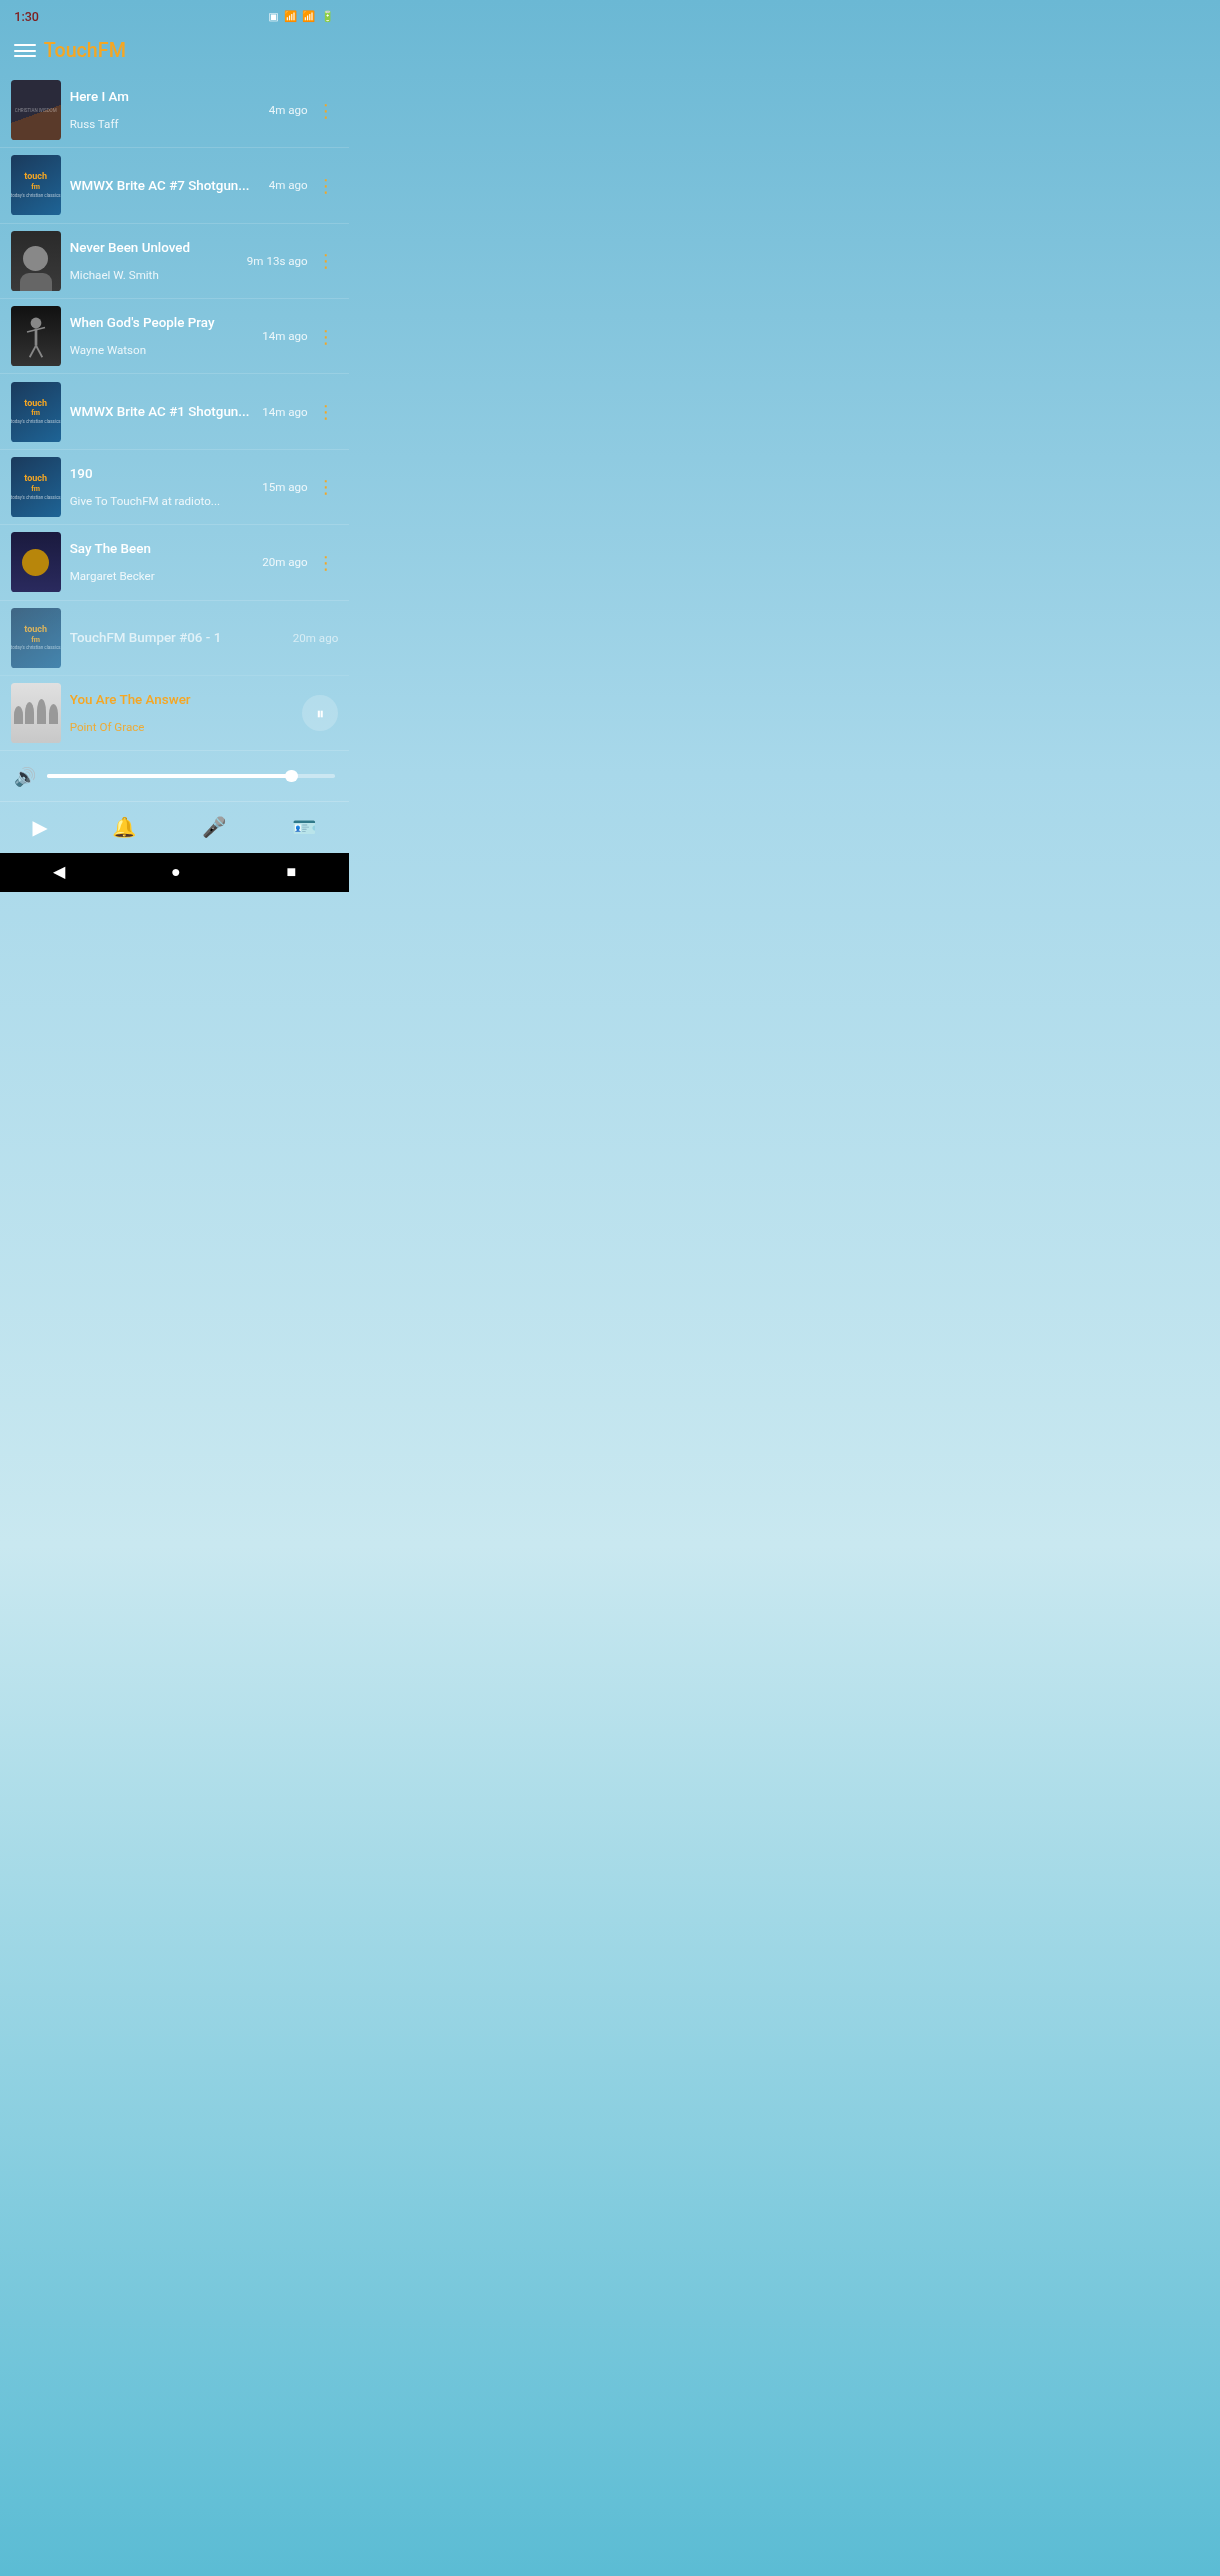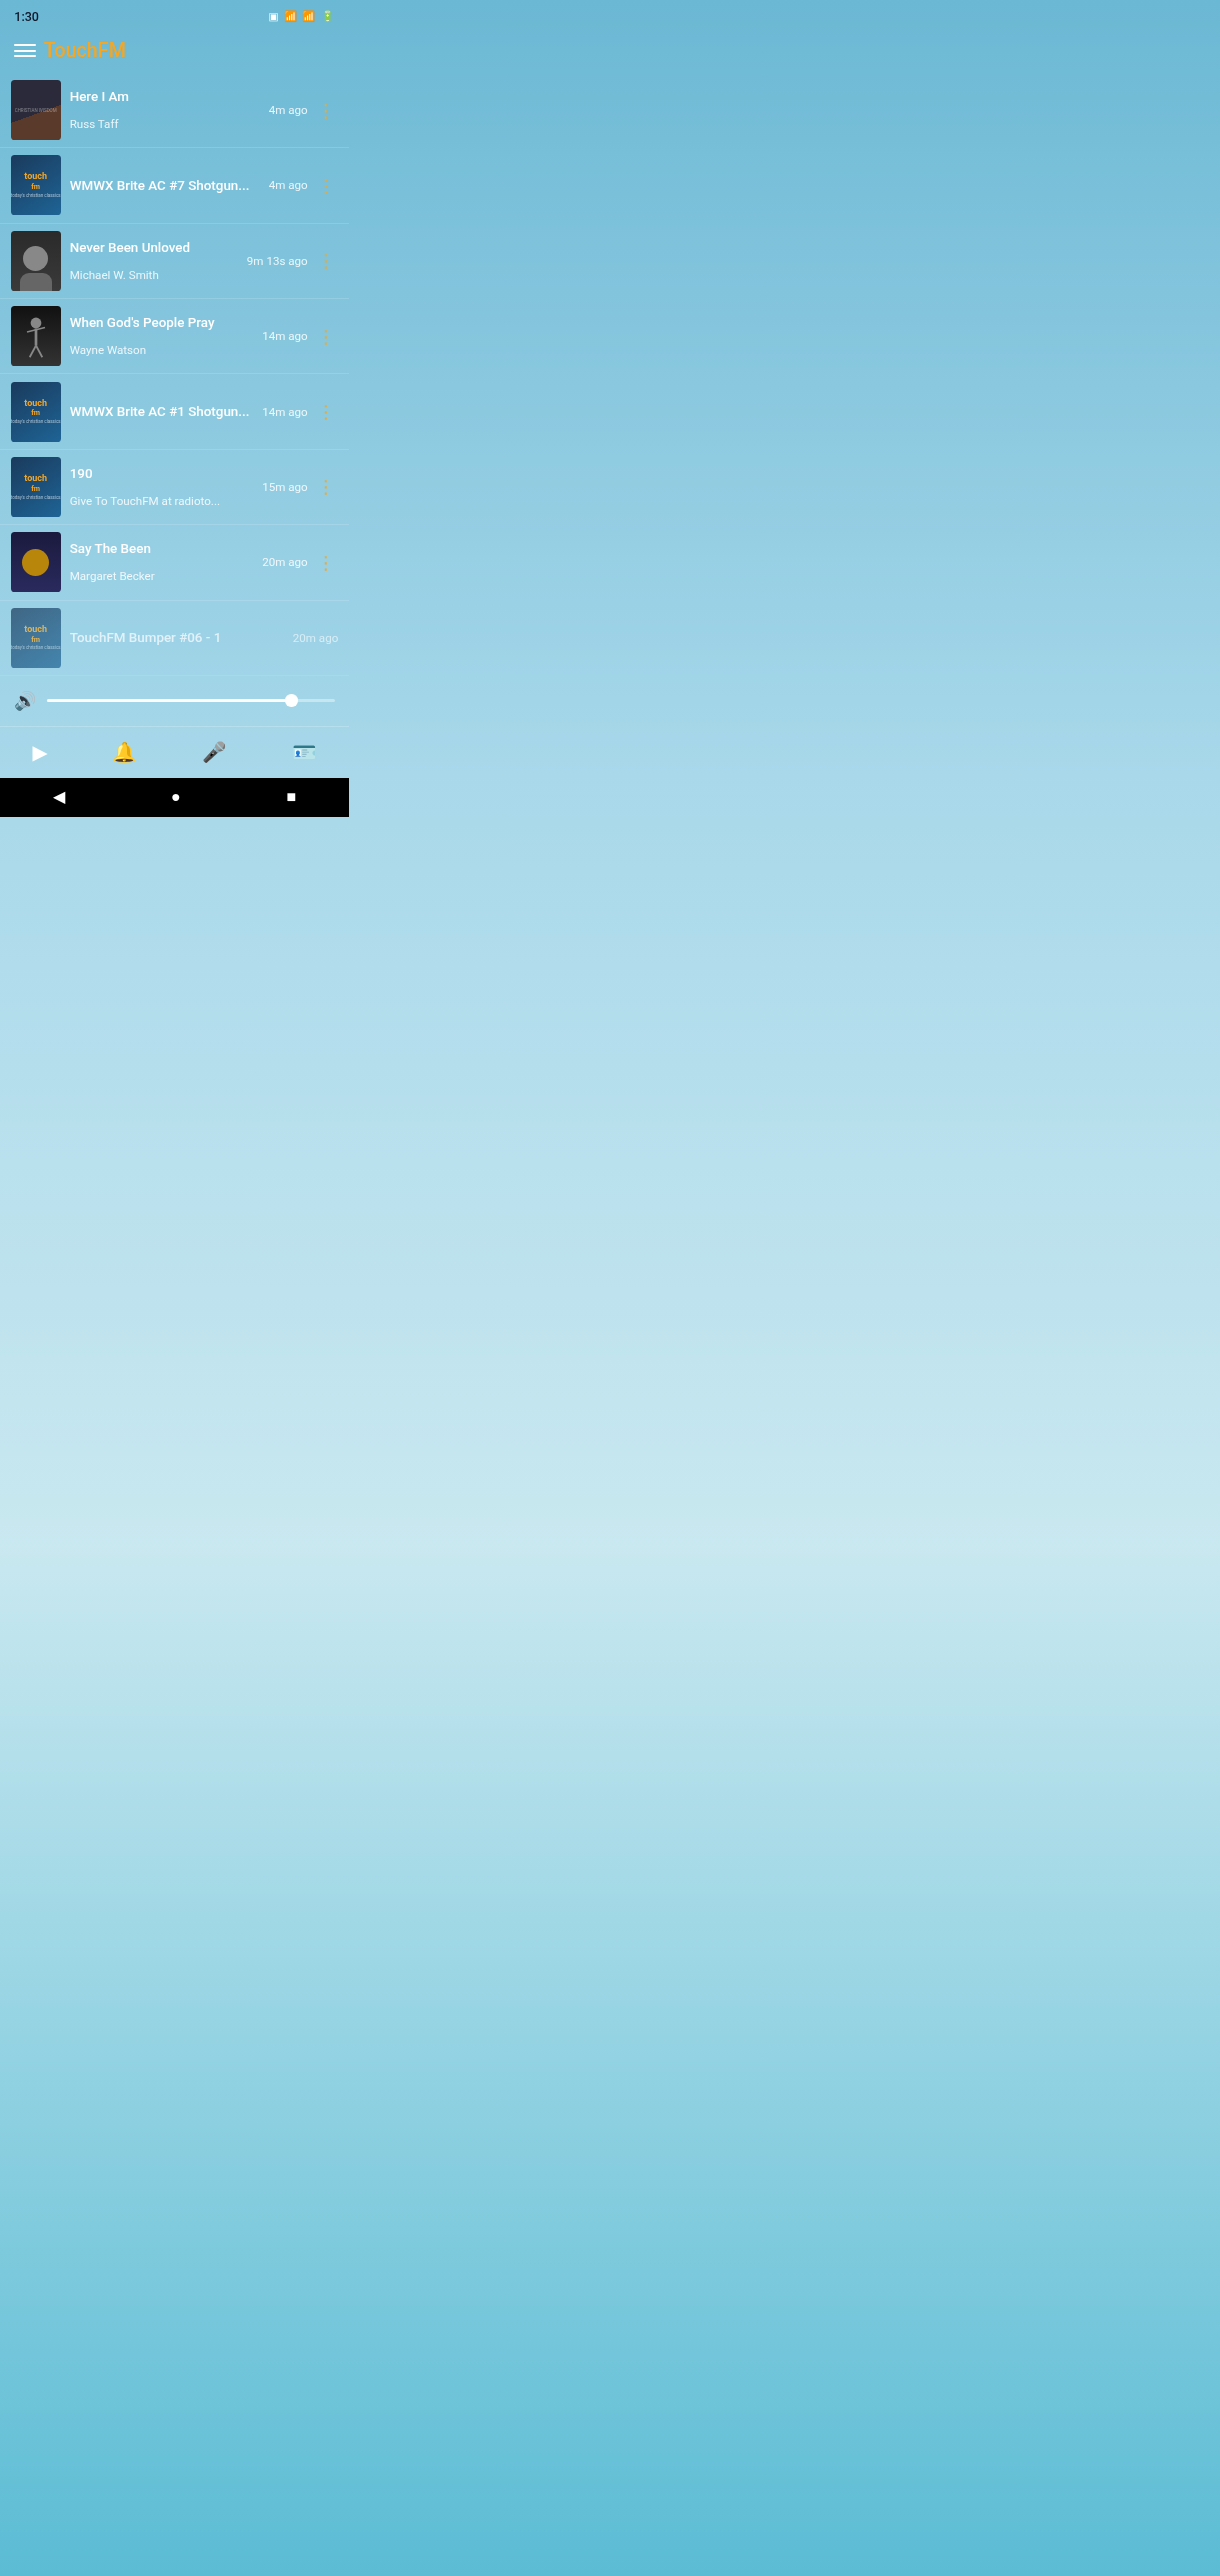--- a/index.html
+++ b/index.html
@@ -22,21 +22,21 @@
 
     
     .status-bar {
       display: flex;
       justify-content: space-between;
       align-items: center;
       padding: 7.2px 14.3px;
       height: 32px;
     }
     .status-time {
-      color: #0f172a;
+      color: #7f1d1d;
       font-size: 12.5px;
       font-weight: 500;
       text-align: center;
     }
     .status-icons {
       display: flex;
       align-items: center;
       gap: 5.4px;
       color: #fff;
       font-size: 10.7px;
@@ -375,20 +375,39 @@
 classics</div>
         </div>
       </div>
       <div class="song-info">
         <div class="song-title">TouchFM Bumper #06 - 1</div>
       </div>
       <div class="song-right">
         <span class="song-time">20m ago</span>
       </div>
     </div>
+    <div class="song-item">
+      <div class="song-artwork" style="background: linear-gradient(rgb(224, 224, 224) 0%, rgb(200, 200, 200) 100%);">
+        <div style="display: flex; gap: 2.7px; align-items: flex-end; padding-bottom: 3.6px;">
+          <div style="width: 9px; height: 18px; background: rgb(153, 153, 153); border-radius: 50% 50% 0px 0px;"></div>
+          <div style="width: 9px; height: 21.5px; background: rgb(153, 153, 153); border-radius: 50% 50% 0px 0px;"></div>
+          <div style="width: 9px; height: 25px; background: rgb(153, 153, 153); border-radius: 50% 50% 0px 0px;"></div>
+          <div style="width: 9px; height: 19.7px; background: rgb(153, 153, 153); border-radius: 50% 50% 0px 0px;"></div>
+        </div>
+      </div>
+      <div class="song-info">
+        <div class="song-title playing">You Are The Answer</div>
+        <div class="song-artist playing">Point Of Grace</div>
+      </div>
+      <div class="song-right">
+        <div class="pause-btn">
+          <span class="pause-icon">⏸</span>
+        </div>
+      </div>
+    </div>
   </div>
 
 <div class="player-section">
   <div class="volume-row">
     <span class="volume-icon">🔊</span>
     <div class="volume-slider-track">
       <div class="volume-slider-fill" id="vol-fill" style="width: 85%;">
         <div class="volume-slider-thumb"></div>
       </div>
     </div>

